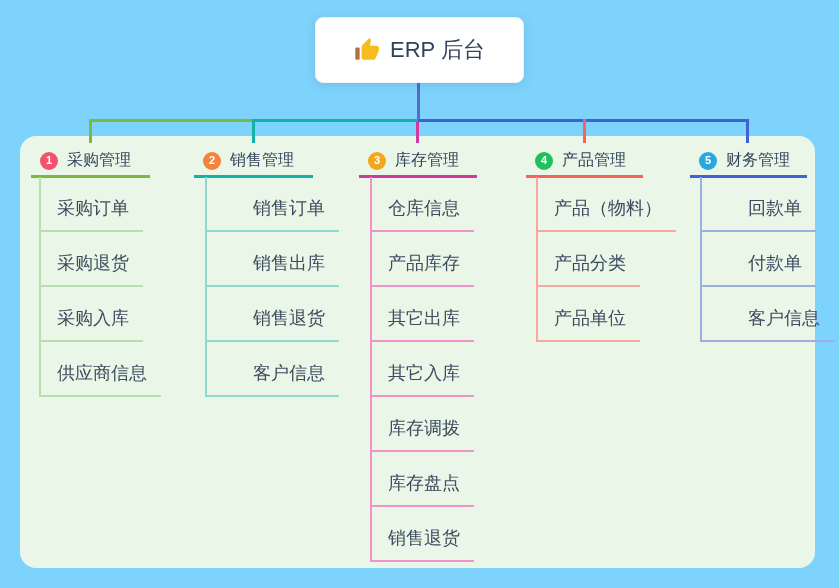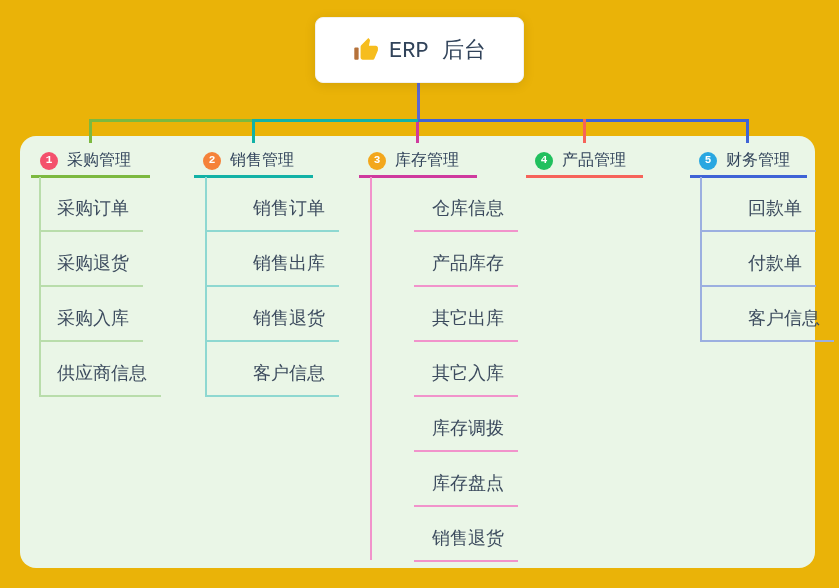--- a/index.html
+++ b/index.html
@@ -1,18 +1,18 @@
 <!DOCTYPE html>
 <html><head>
 <meta charset="utf-8">
 <style>
   * { margin:0; padding:0; box-sizing:border-box; }
   html,body { background:#ffffff; }
   body { font-family:"Liberation Sans","DejaVu Sans",sans-serif; }
-  .canvas { position:relative; width:839px; height:588px; background:#eab308; overflow:hidden;font-family:Liberation Mono, monospace; }
+  .canvas { position:relative; width:839px; height:588px; background:#7dd3fc; overflow:hidden; }
 
   
   .root-node {
     position:absolute; left:315px; top:17px; width:209px; height:66px;
     background:#ffffff; border:1px solid #f1f1f1; border-radius:8px;
     box-shadow:0 2px 12px rgba(0,0,0,0.10);
     display:flex; align-items:center; justify-content:center; gap:10px;
     font-size:22px; color:#31435a; z-index:3;
   }
   .thumb { display:flex; align-items:center; }
@@ -71,21 +71,21 @@
   .col4::before { height:165px; background:#f9a7a1; }
   .col5::before { height:165px; background:#9cafe0; }
   .child {
     height:55px; width:max-content; min-width:90px;
     padding:0 14px 10px 18px; border-bottom:2px solid;
     display:flex; align-items:flex-end;
     font-size:18px; color:#3c4b5e; white-space:nowrap;
   }
   .col1 .child { border-color:#b9ddab; }
   .col2 .child { border-color:#8ed8d1;padding-left:48px; }
-  .col3 .child { border-color:#f193cb;margin-left:44px; }
+  .col3 .child { border-color:#f193cb; }
   .col4 .child { border-color:#f9a7a1; }
   .col5 .child { border-color:#9cafe0;padding-left:48px; }
 </style>
 </head>
 <body>
 
 <div class="canvas">
 
   <div class="line root-line"></div>
   <div class="line seg-green"></div>
@@ -157,20 +157,25 @@
   <div class="col col3">
     <div class="child">仓库信息</div>
     <div class="child">产品库存</div>
     <div class="child">其它出库</div>
     <div class="child">其它入库</div>
     <div class="child">库存调拨</div>
     <div class="child">库存盘点</div>
     <div class="child">销售退货</div>
   </div>
 
+  <div class="col col4">
+    <div class="child">产品（物料）</div>
+    <div class="child">产品分类</div>
+    <div class="child">产品单位</div>
+  </div>
 
   <div class="col col5">
     <div class="child">回款单</div>
     <div class="child">付款单</div>
     <div class="child">客户信息</div>
   </div>
 
 </div>
 
 </body></html>

